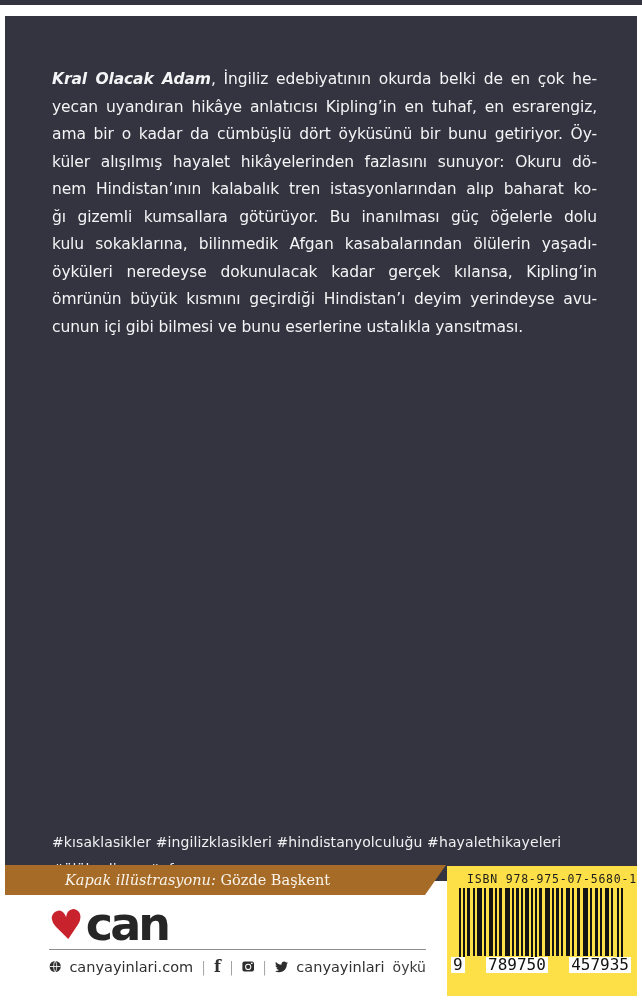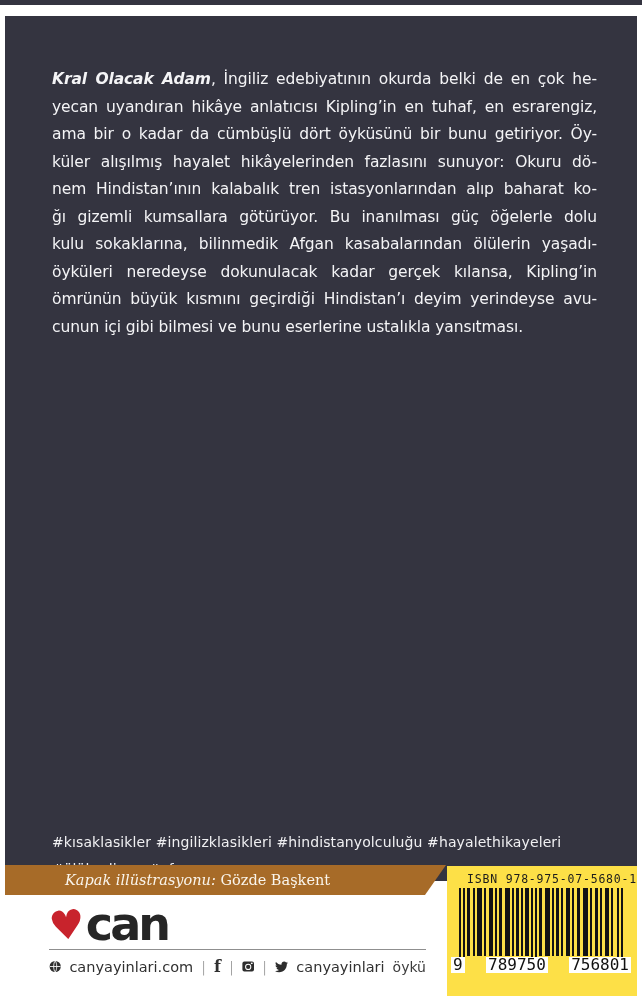--- a/index.html
+++ b/index.html
@@ -168,21 +168,21 @@
           <rect x="141" y="0" width="2" height="68"></rect>
           <rect x="146" y="0" width="4" height="68"></rect>
           <rect x="152" y="0" width="2" height="68"></rect>
           <rect x="158" y="0" width="2" height="80"></rect>
           <rect x="162" y="0" width="2" height="80"></rect>
         </g>
       </svg>
       <div class="ean-digits">
           <div>9</div>
           <div>789750</div>
-          <div>756801</div>
+          <div>457935</div>
         </div>
     </div>
   </div>
 
   <div class="footer">
     <div class="logo-row">
       <span class="heart-icon">♥</span>
       <span class="logo-text">can</span>
     </div>
     <div class="footer-rule"></div>

